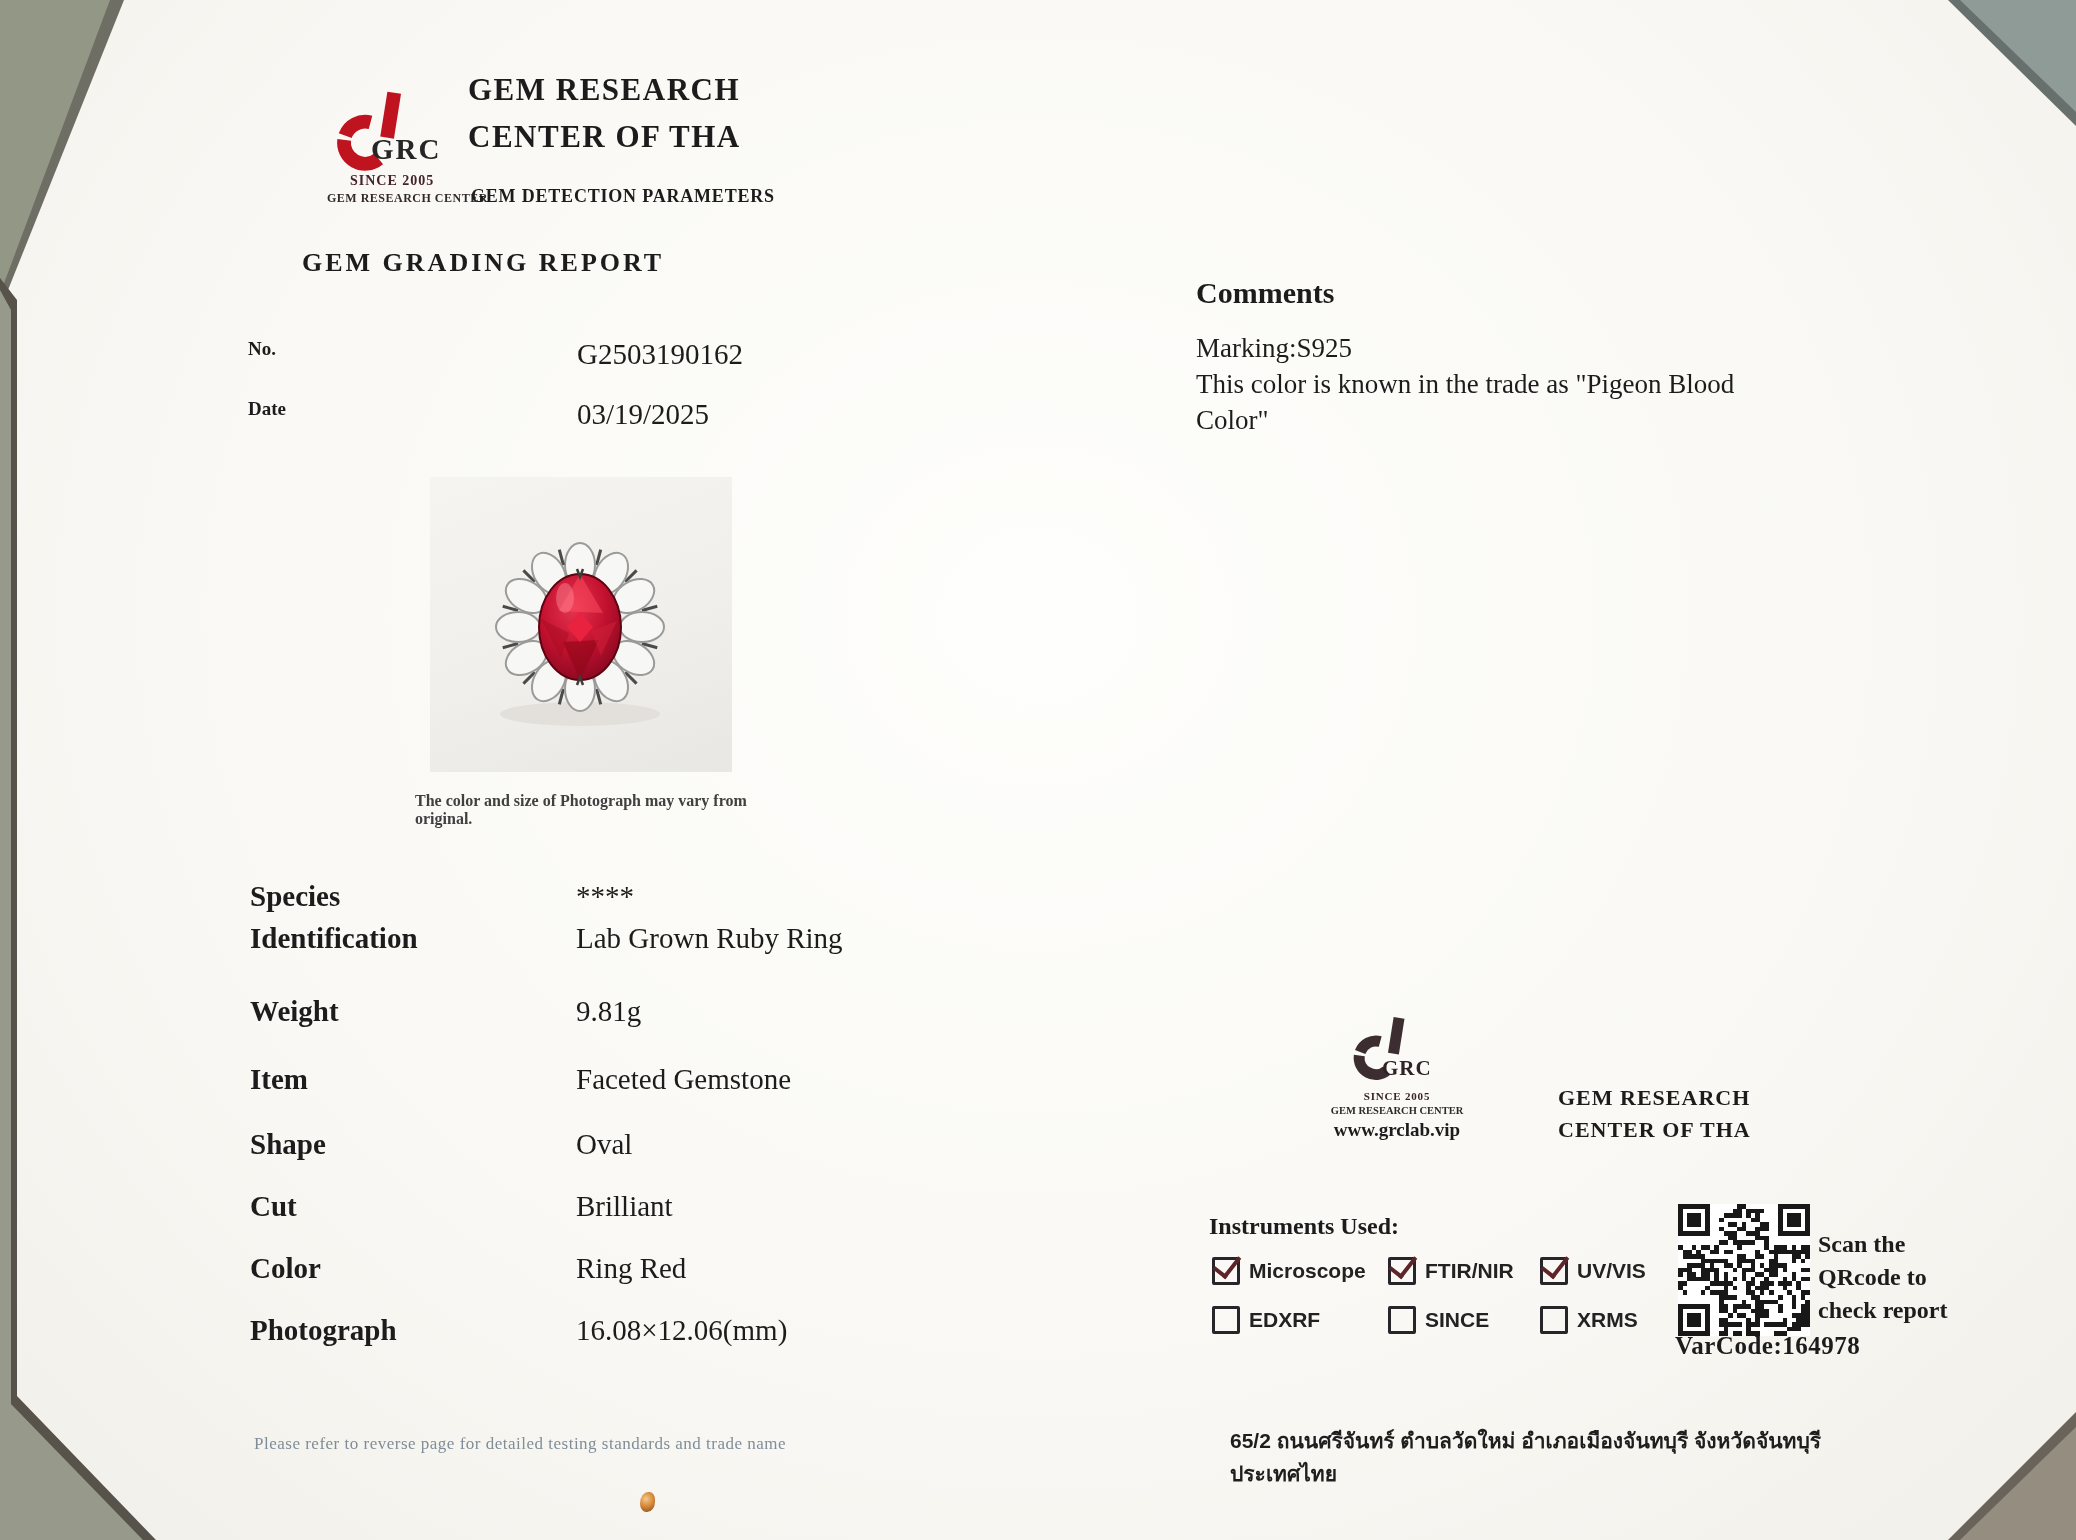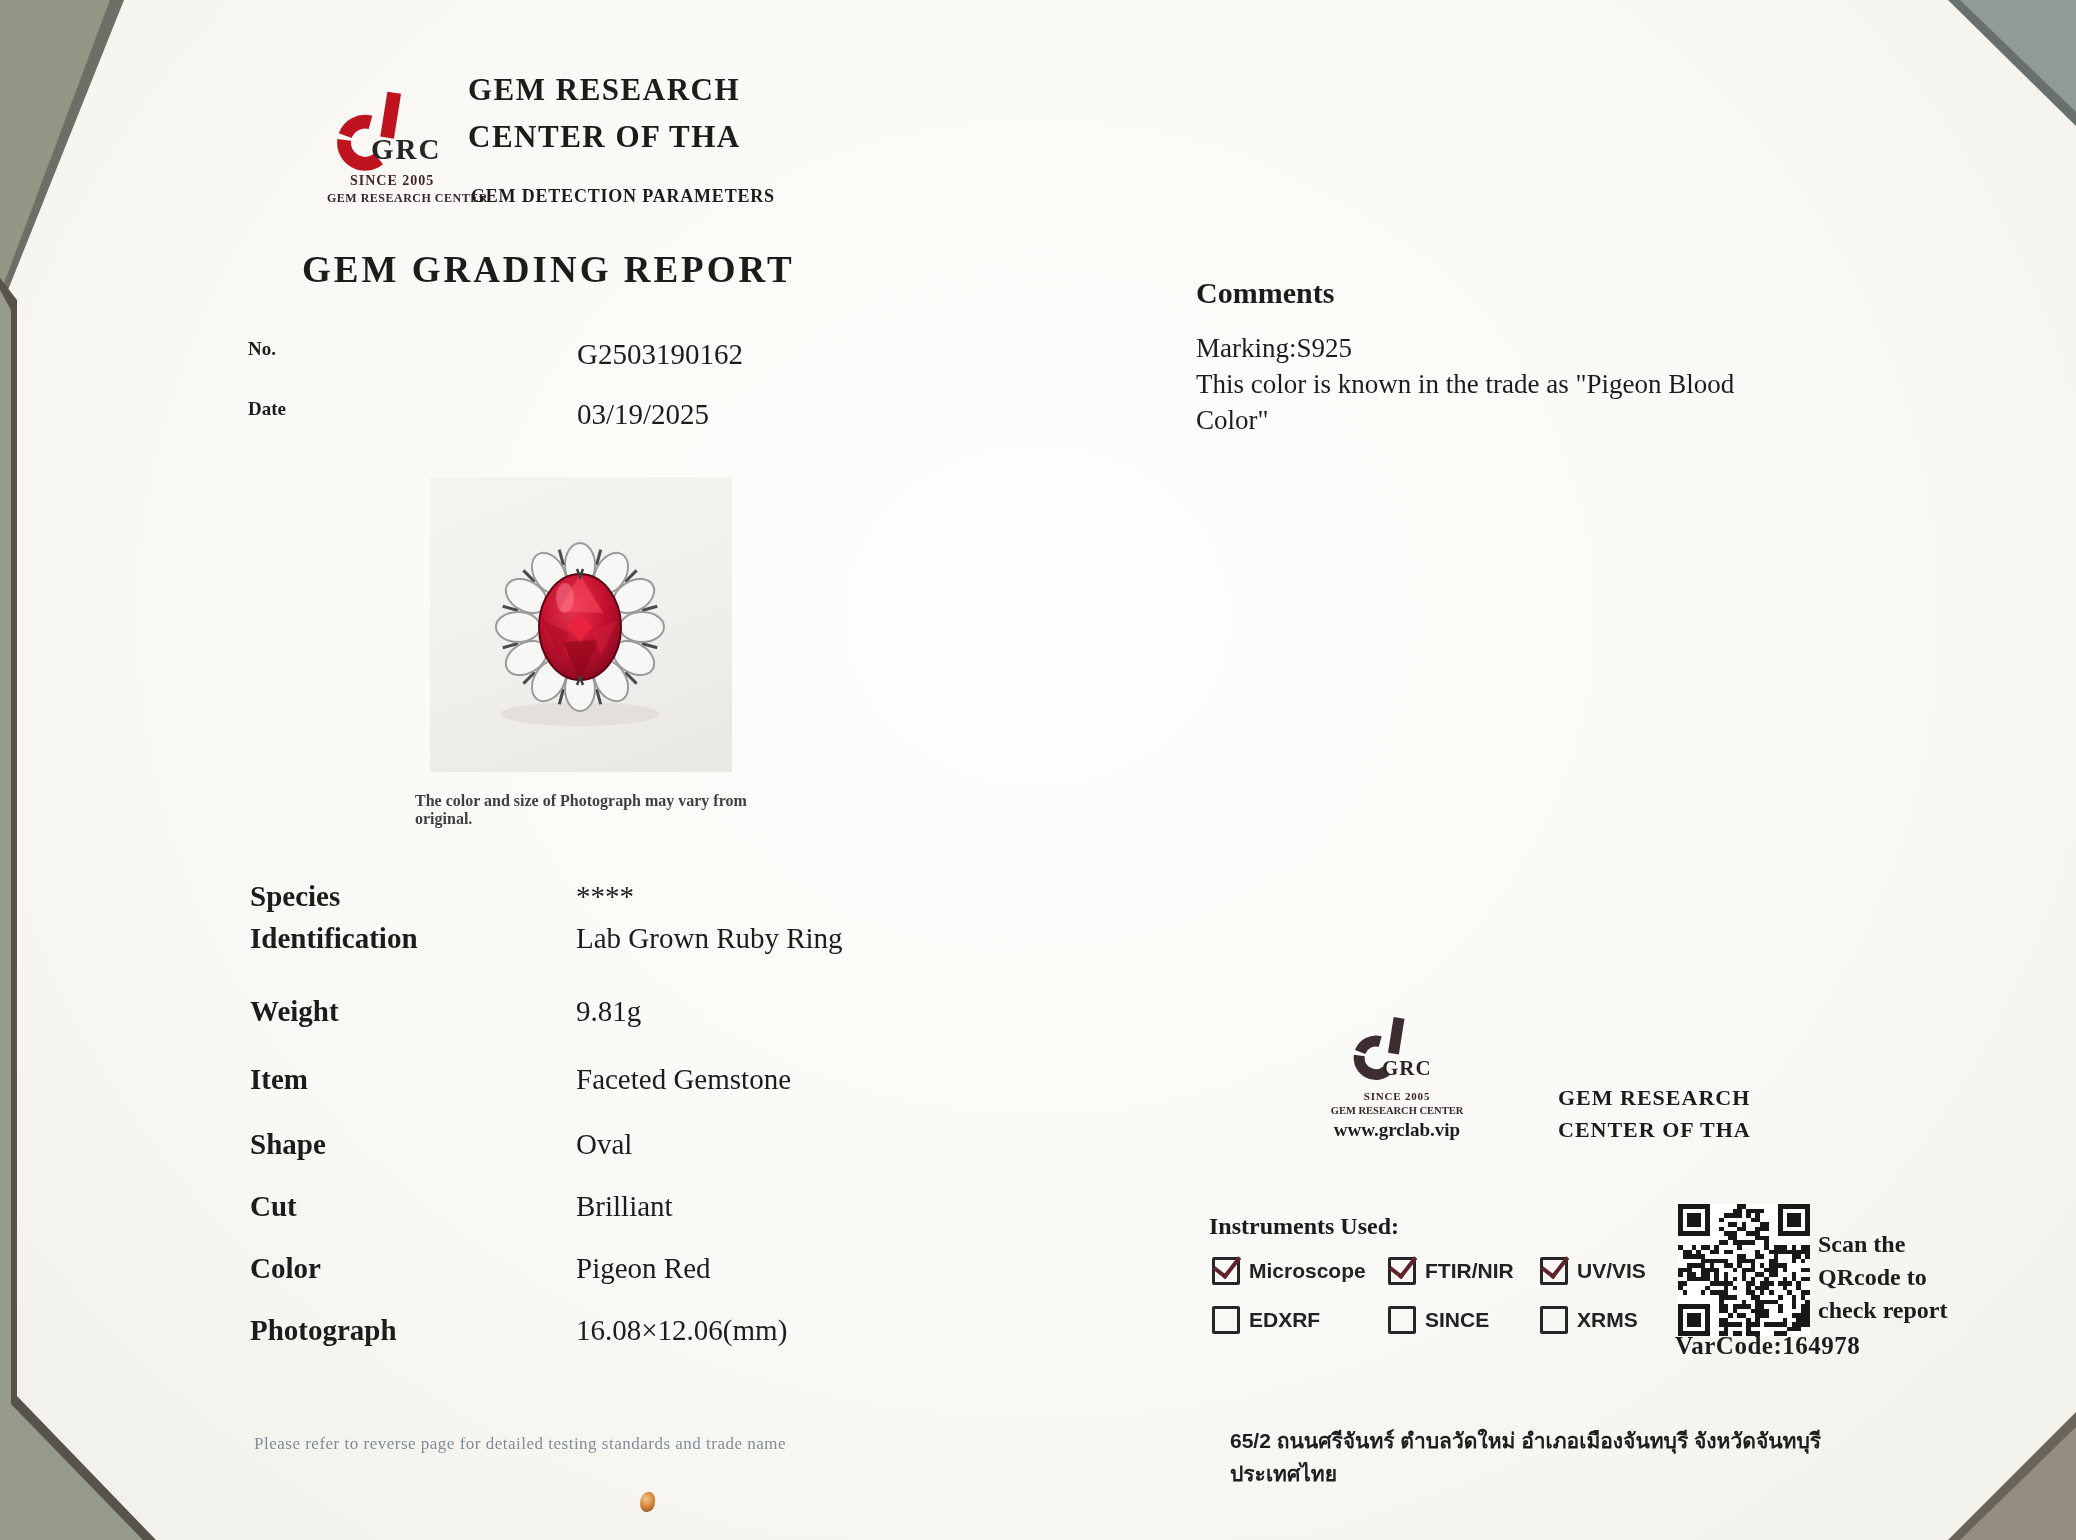--- a/index.html
+++ b/index.html
@@ -21,21 +21,21 @@
   .br-gray{background:#958d80;clip-path:polygon(1960px 1540px,2076px 1427px,2076px 1540px);}
 
   
   .logo-icon{left:335px;top:88px;width:78px;height:90px;}
   .logo-grc{left:371px;top:133px;font-size:29px;font-weight:bold;letter-spacing:2px;color:#262626;}
   .logo-since{left:350px;top:173px;font-size:14px;font-weight:bold;color:#45232a;letter-spacing:1px;}
   .logo-center{left:327px;top:191px;font-size:12px;font-weight:bold;color:#33282c;letter-spacing:.5px;}
   .org1{left:468px;top:72px;font-size:31px;font-weight:bold;letter-spacing:1.5px;}
   .org2{left:468px;top:119px;font-size:31px;font-weight:bold;letter-spacing:1.5px;}
   .detect{left:471px;top:186px;font-size:18px;font-weight:bold;letter-spacing:.8px;}
-  .report-title{left:302px;top:248px;font-size:37px;font-weight:bold;letter-spacing:3px;}
+  .report-title{left:302px;top:248px;font-size:26px;font-weight:bold;letter-spacing:3px;}
 
   
   .meta-row{left:0;top:0;width:100%;height:40px;}
   .meta-row .lbl{position:absolute;left:248px;font-size:19px;font-weight:bold;}
   .meta-row .val{position:absolute;left:577px;font-size:29px;}
   .meta-row:nth-of-type(1){top:338px;}
   .meta-rows .meta-row.m1{top:338px;} .meta-rows .meta-row.m2{top:398px;}
 
   
   .photo{left:430px;top:477px;width:302px;height:295px;
@@ -198,21 +198,21 @@
   <div class="attr a5">
       <span class="lbl">Shape</span>
       <span class="val">Oval</span>
     </div>
   <div class="attr a6">
       <span class="lbl">Cut</span>
       <span class="val">Brilliant</span>
     </div>
   <div class="attr a7">
       <span class="lbl">Color</span>
-      <span class="val">Pigeon Red</span>
+      <span class="val">Ring Red</span>
     </div>
   <div class="attr a8">
       <span class="lbl">Photograph</span>
       <span class="val">16.08×12.06(mm)</span>
     </div>
 </div>
 
 <div class="abs comments-title">Comments</div>
 <div class="abs comments-body">
   <div>Marking:S925</div>

